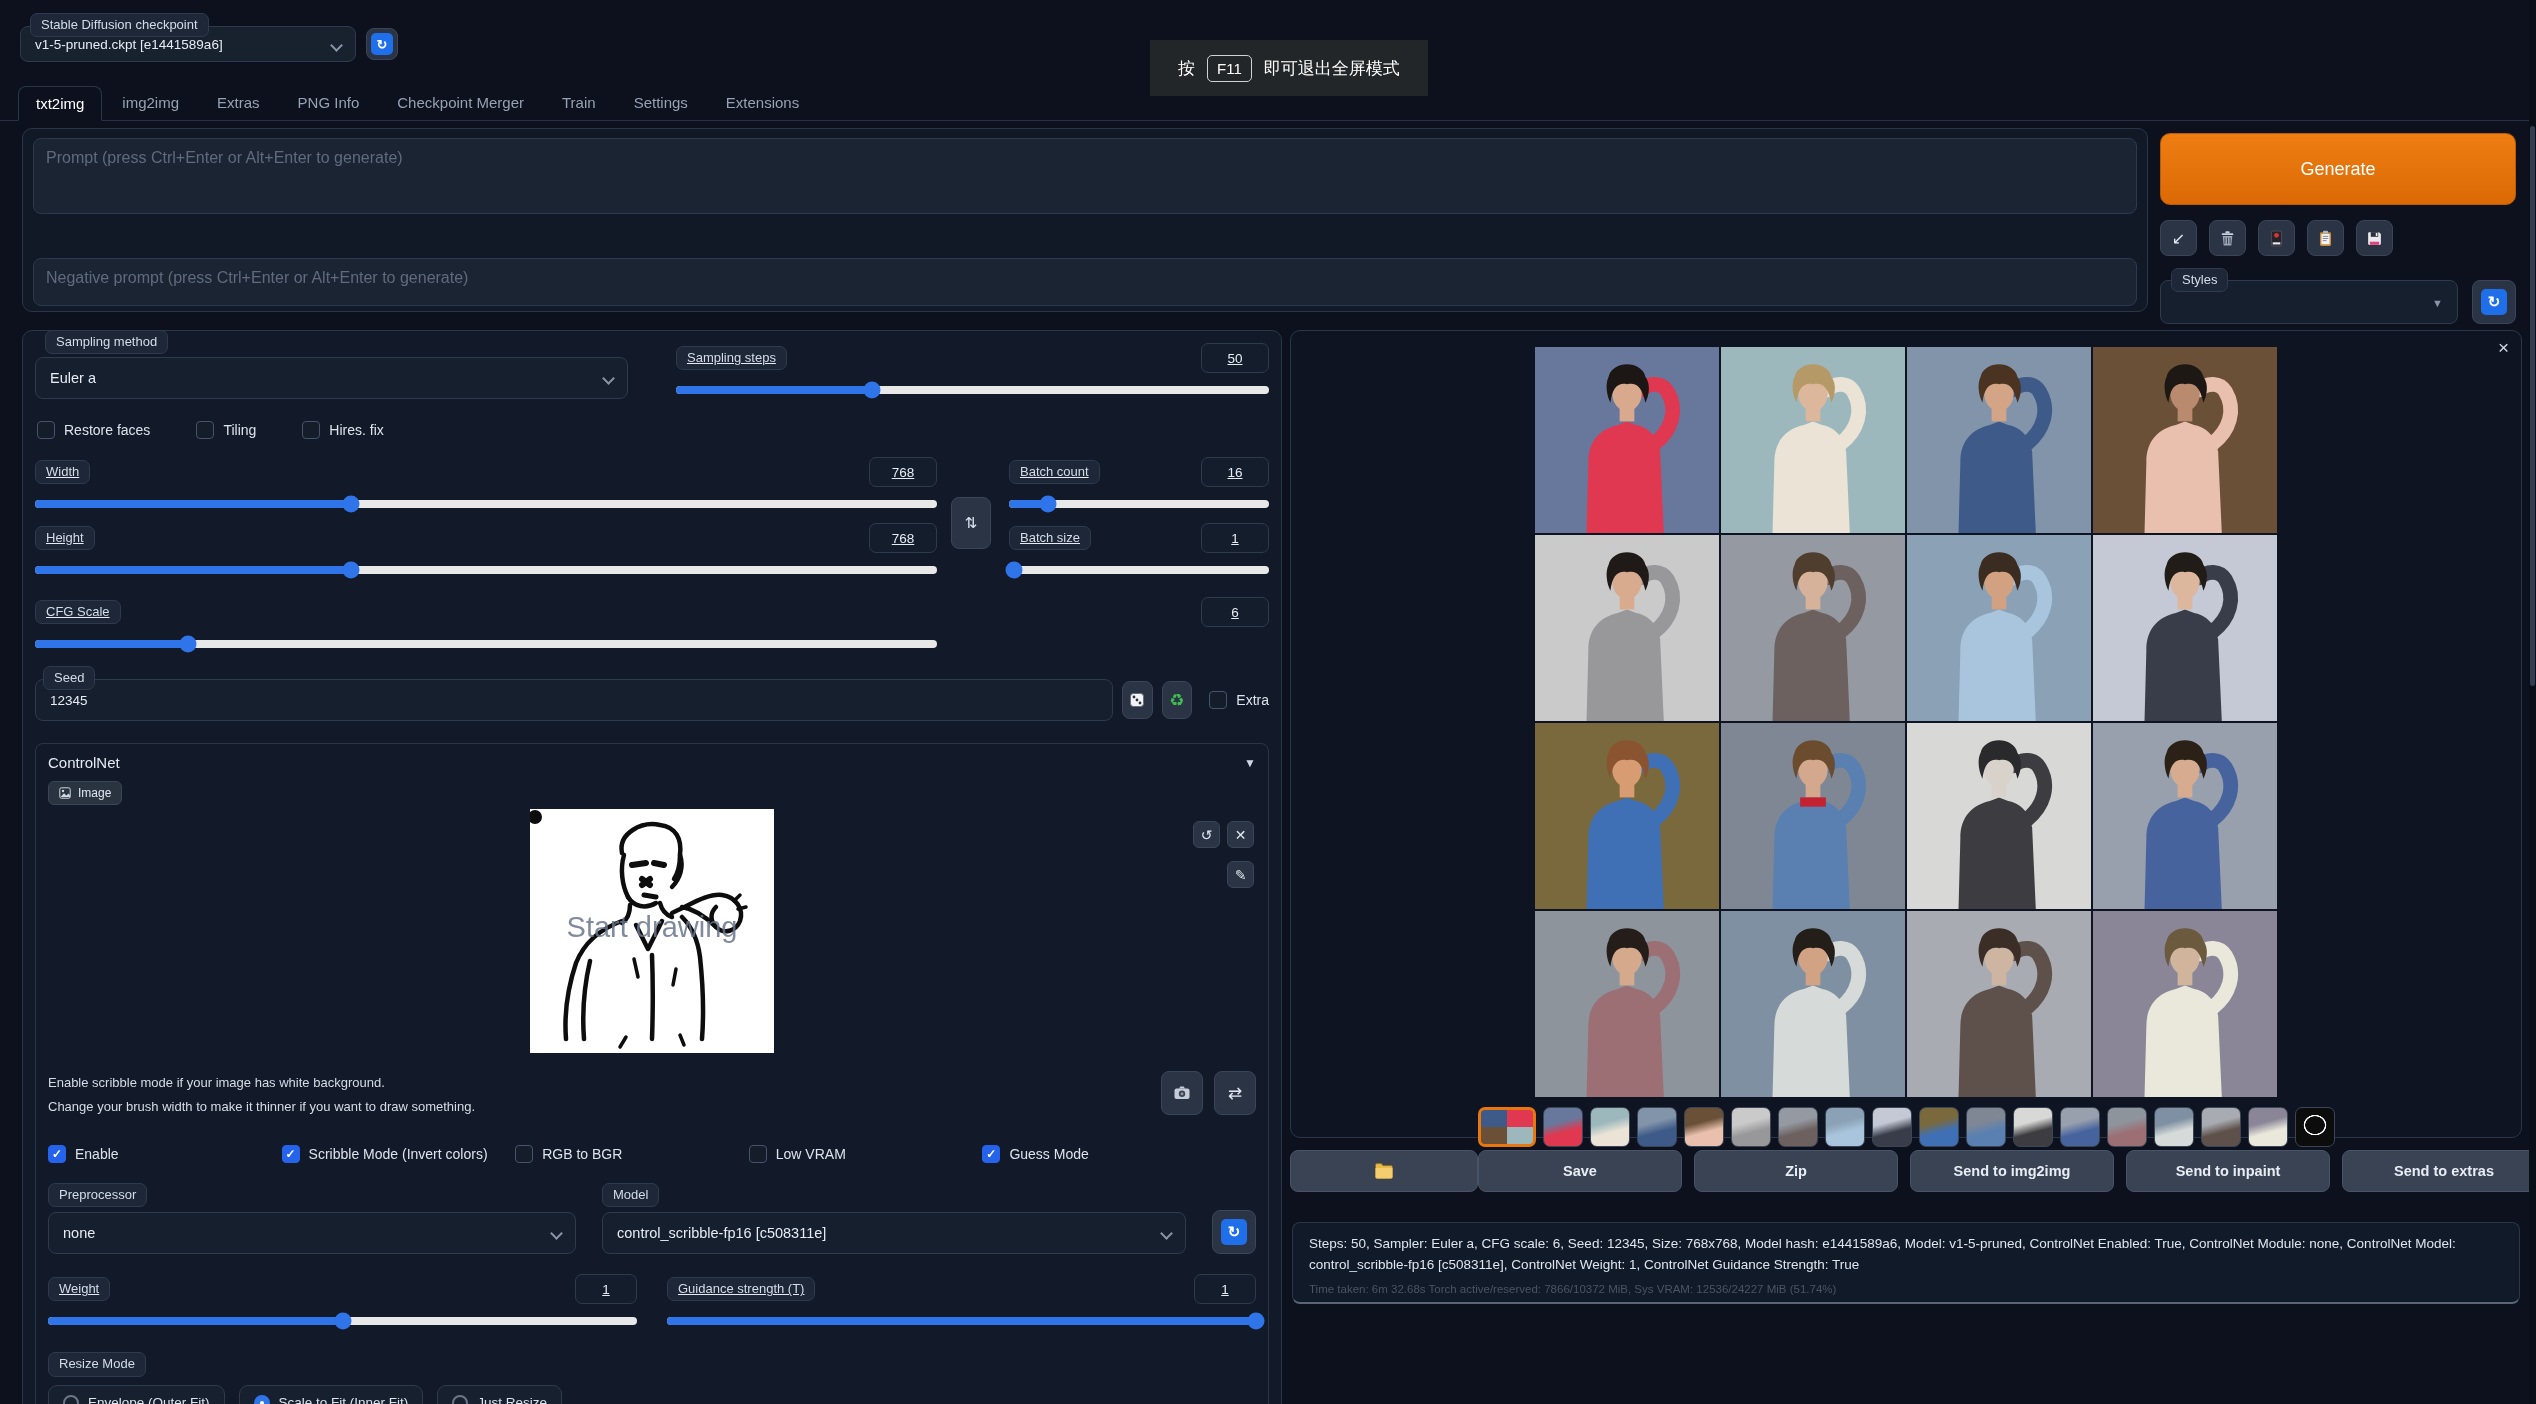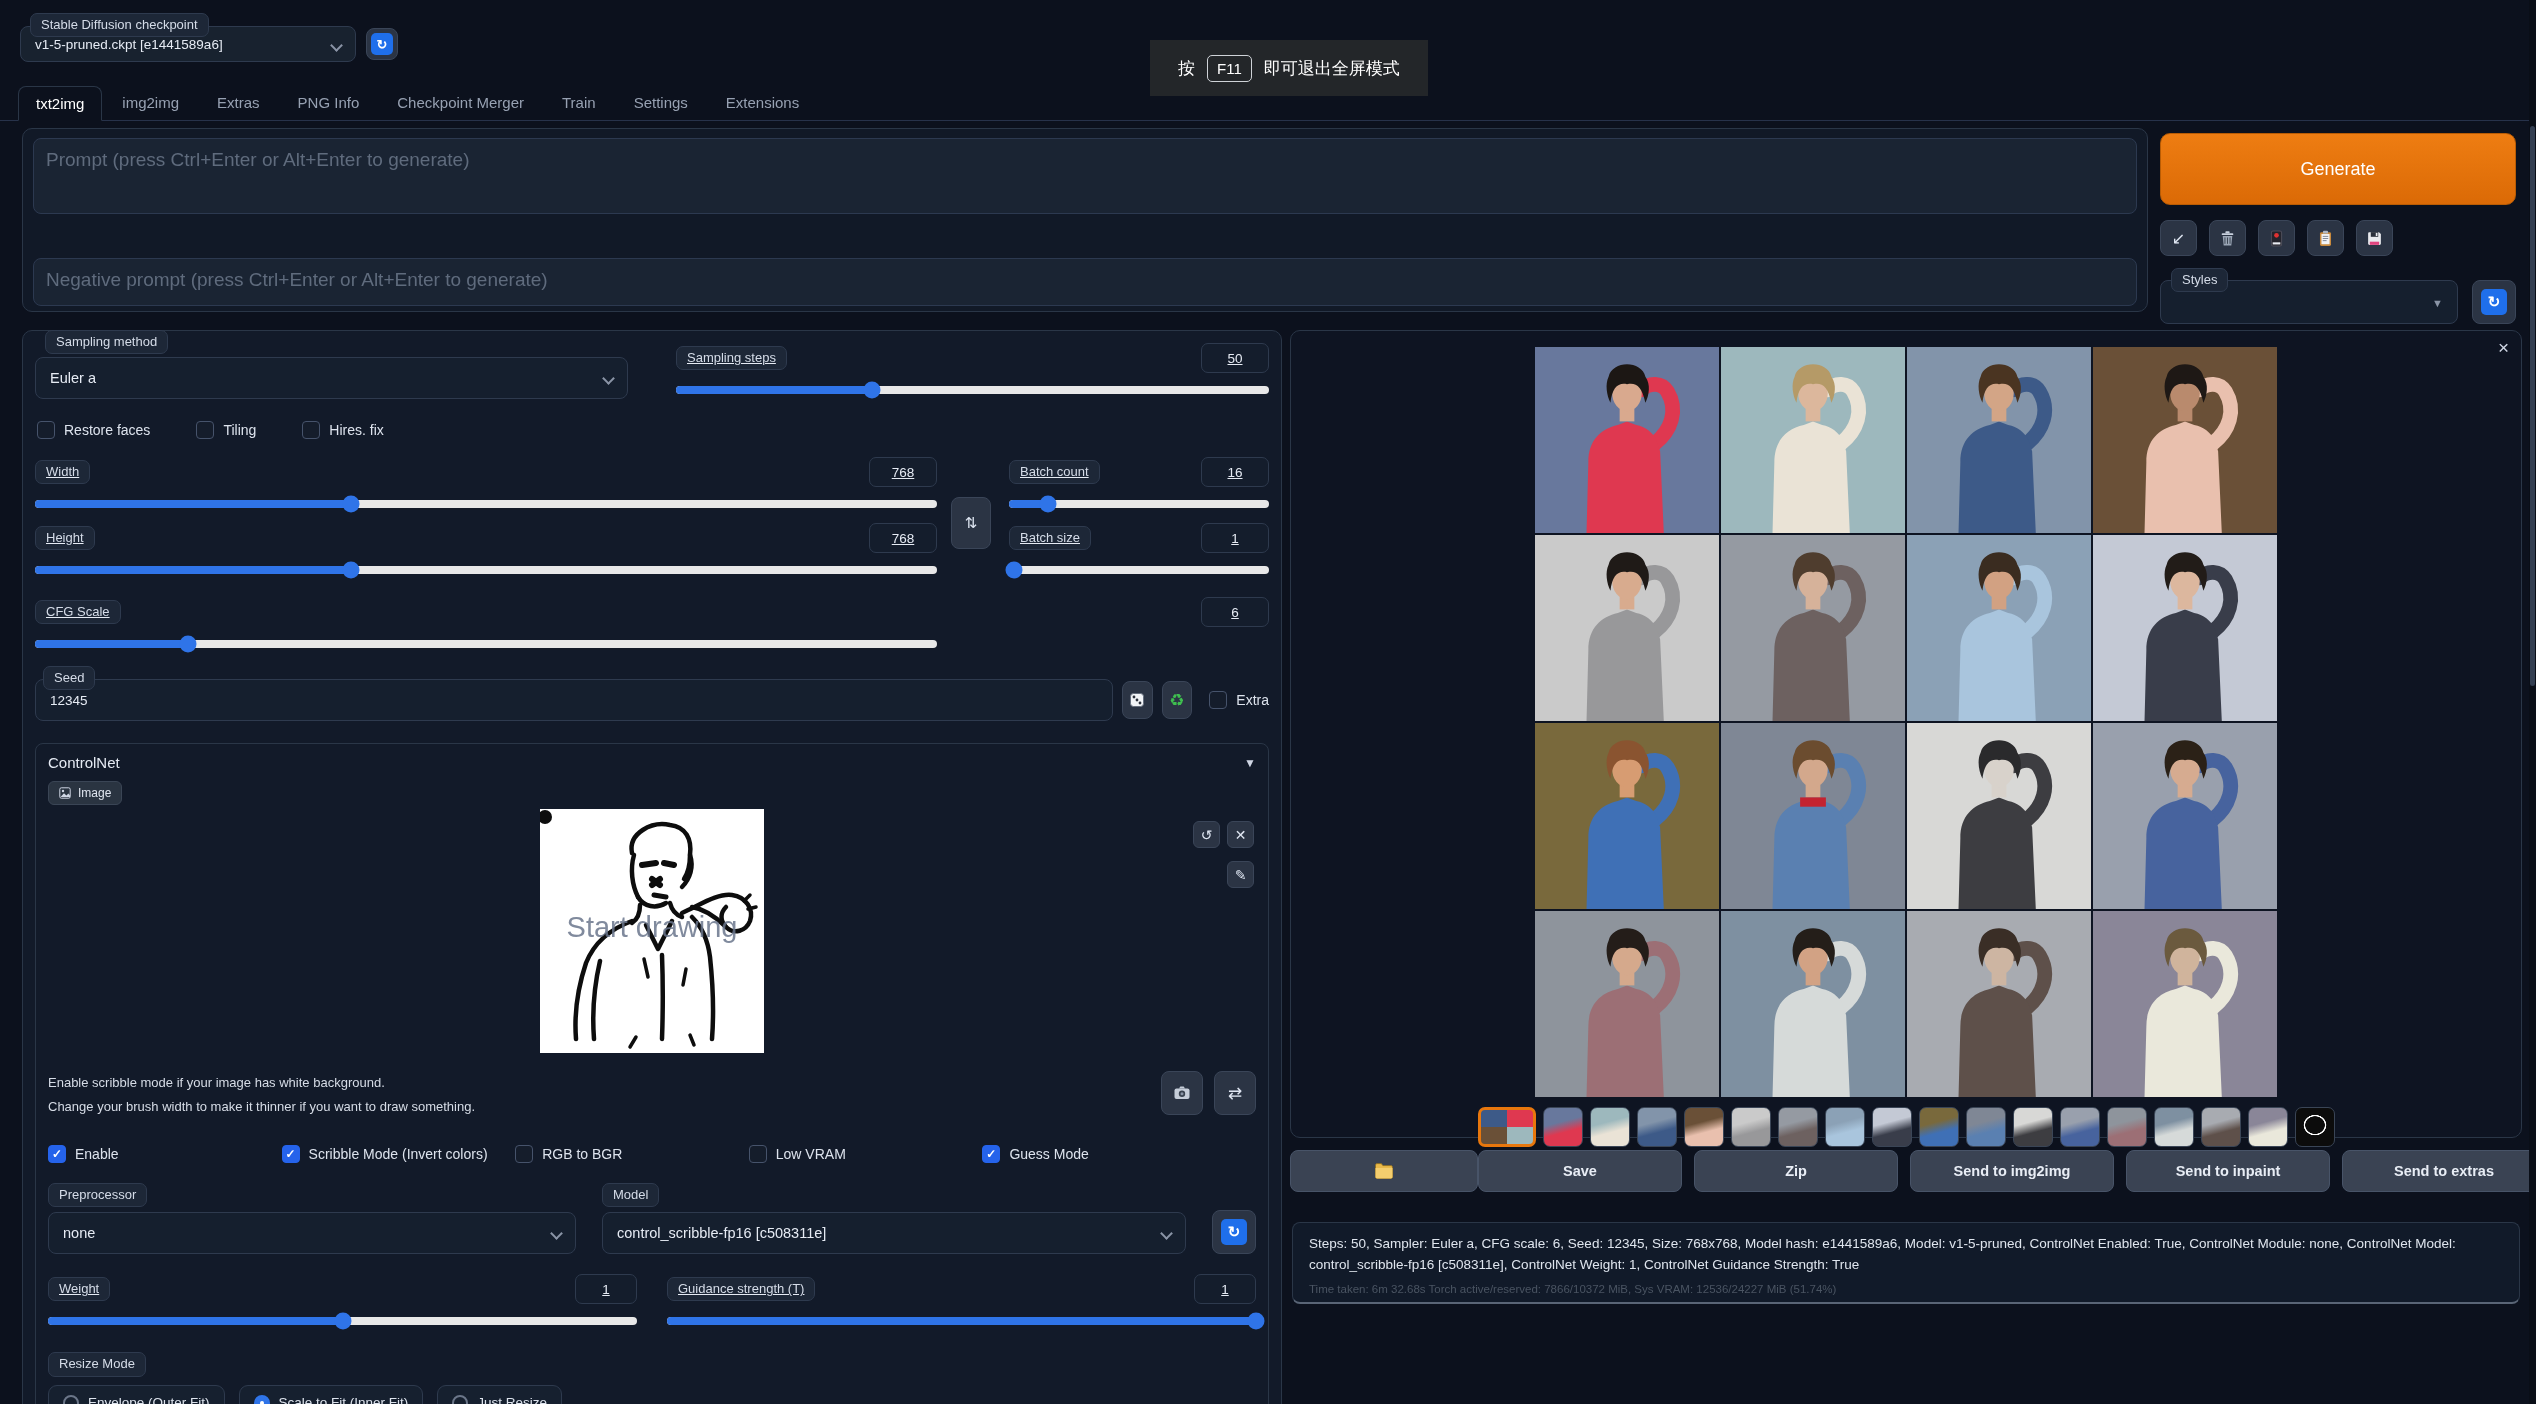--- a/index.html
+++ b/index.html
@@ -56,21 +56,21 @@
   .tabbar { position:absolute; left:0; right:0; top:84px; height:37px; border-bottom:1px solid #27324a;
             display:flex; align-items:flex-end; padding-left:18px; gap:2px; }
   .tab { background:none; border:1px solid transparent; color:#97a1b2; font-size:15px; padding:8px 17px;
          border-radius:8px 8px 0 0; cursor:pointer; font-family:inherit; }
   .tab.on { background:#0c111d; border-color:#2a3647; border-bottom-color:#0c111d; color:#fff; margin-bottom:-1px; }
 
   
   .top-block { position:absolute; left:22px; top:128px; width:2126px; height:184px; background:#111927;
                border:1px solid #2a3647; border-radius:10px; padding:9px 10px; }
   .top-block textarea { width:100%; resize:none; background:#1a2433; border:1px solid #2c3950; border-radius:8px;
-               color:#e6ebf4; font-size:19px; padding:10px 12px; font-family:inherit; outline:none; }
+               color:#e6ebf4; font-size:16px; padding:10px 12px; font-family:inherit; outline:none; }
   .top-block textarea::placeholder { color:#5f6b7d; }
   .ta-pos { height:76px; }
   .ta-neg { height:48px; margin-top:40px; }
 
   
   .gen-col { position:absolute; left:2160px; top:133px; width:356px; }
   .generate { width:100%; height:72px; background:linear-gradient(180deg,#ee7d12,#db6a06);
               border:1px solid #b95c04; border-radius:10px; color:#fff; font-weight:400;
               font-size:18px; cursor:pointer; font-family:inherit; }
   .icon-row { display:flex; gap:12px; margin-top:15px; }
@@ -98,21 +98,21 @@
   .seed-btn { width:36px; height:38px; }
   .extra-cb { margin-left:8px; }
 
   
   .cnbox { margin-top:22px; border:1px solid #2a3647; border-radius:8px; padding:10px 12px; }
   .cnhead { display:flex; align-items:center; justify-content:space-between; font-size:15px; color:#e5eaf3;
             cursor:pointer; }
   .imgchip { display:inline-flex; align-items:center; gap:7px; background:#2a3441; border:1px solid #3a4555;
              border-radius:6px; padding:4px 10px; font-size:12px; color:#dfe5ef; margin-top:10px; }
   .canvas-wrap { position:relative; height:252px; margin-top:4px; }
-  .sketch-canvas { position:absolute; left:50%; transform:translateX(-50%); top:0; width:224px; height:244px;
+  .sketch-canvas { position:absolute; left:50%; transform:translateX(-50%); top:0; width:244px; height:244px;
                    background:#fff; }
   .start-hint { position:absolute; left:0; right:0; top:102px; text-align:center; font-size:29px;
                 color:rgba(106,118,140,.85); pointer-events:none; }
   .canv-btns { position:absolute; right:2px; top:12px; display:flex; gap:7px; }
   .canv-btns .sqbtn, .canv-pencil { width:27px; height:27px; font-size:14px; border-radius:6px; }
   .canv-pencil { position:absolute; right:2px; top:52px; }
   .helprow { display:flex; margin-top:10px; }
   .helptext { font-size:13px; color:#d6dce6; line-height:1.85; }
   .helpbtns { margin-left:auto; display:flex; gap:11px; }
   .helpbtns .sqbtn { width:42px; height:44px; font-size:17px; }

